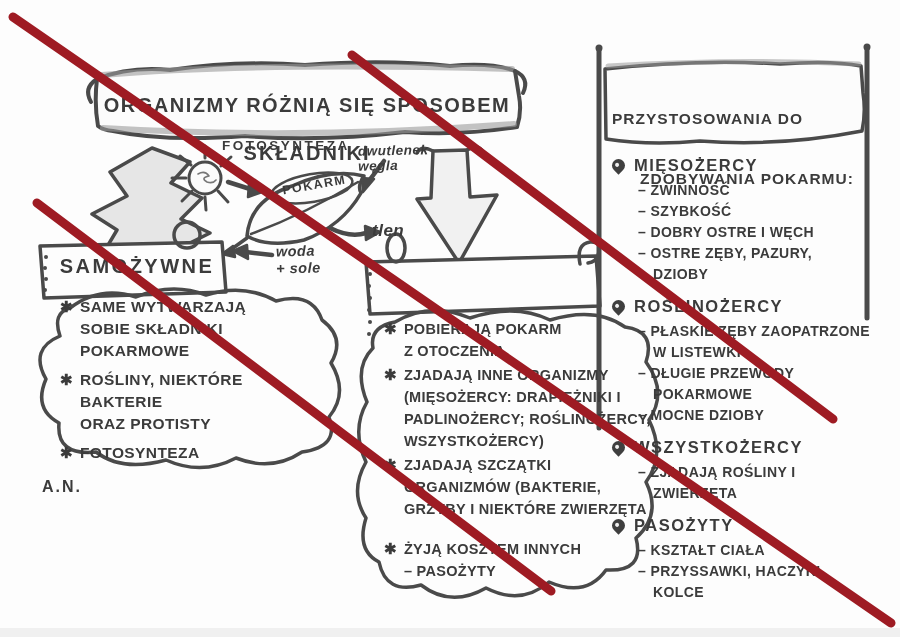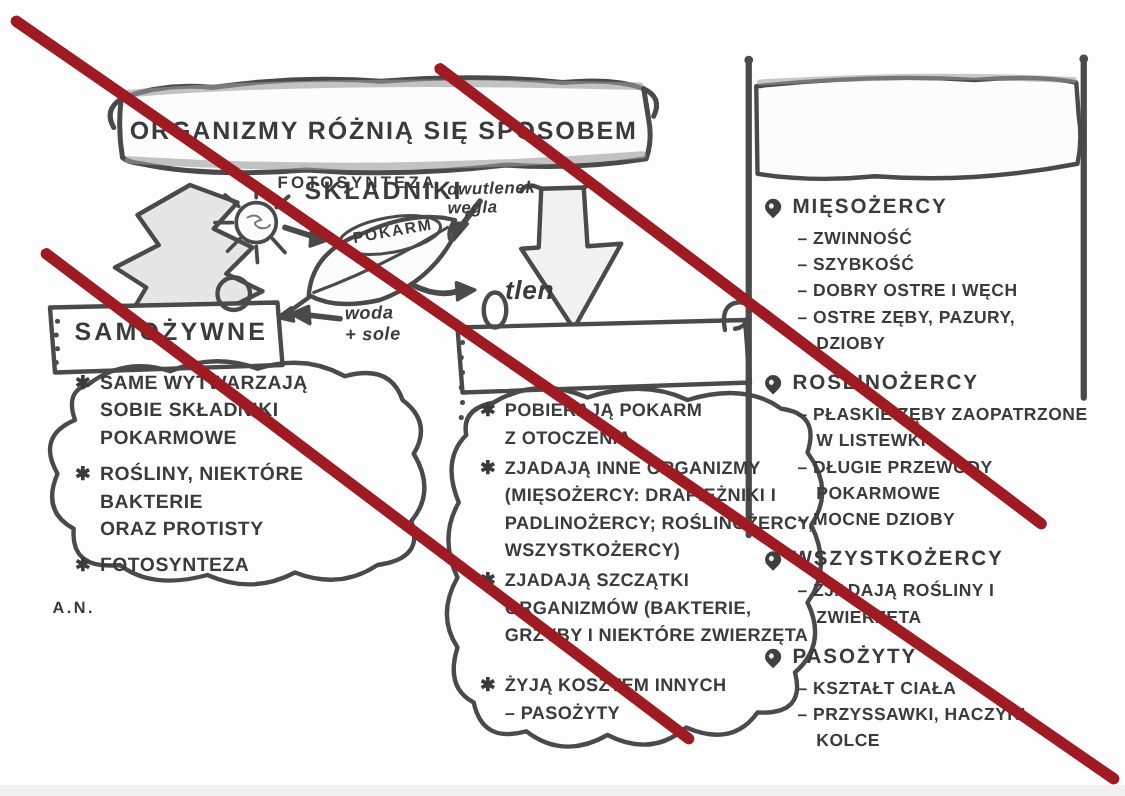--- a/index.html
+++ b/index.html
@@ -157,21 +157,21 @@
   <div class="txt center" style="left:97px;top:76px;width:420px;">
     <div class="title-line1">ORGANIZMY RÓŻNIĄ SIĘ SPOSOBEM</div>
     <div class="title-line2">SKŁADNIKI</div>
   </div>
 
   <div class="txt small-label" style="left:222px;top:138px;letter-spacing:2.5px;">FOTOSYNTEZA</div>
 
   <div class="txt cursive tilt-l" style="left:358px;top:143px;font-size:13.5px;line-height:15px;">dwutlenek
 węgla</div>
 
-  <div class="txt cursive" style="left:404px;top:221px;font-size:21px;">tlen</div>
+  <div class="txt cursive" style="left:372px;top:221px;font-size:17px;">tlen</div>
 
   <div class="txt cursive tilt-l" style="left:276px;top:243px;font-size:14.5px;line-height:17px;">woda
 + sole</div>
 
   <div class="txt" style="left:282px;top:178px;font-size:12.5px;letter-spacing:1.5px;transform:rotate(-10deg);">POKARM</div>
 
   <div class="txt box-heading center" style="left:52px;top:255px;width:170px;font-size:20px;">SAMOŻYWNE</div>
 
   <div class="bullet-list left-cloud-text" style="left:60px;top:296px;width:268px;">
     <div class="bullet-item">
@@ -183,21 +183,21 @@
       <span class="bullet-marker">✱</span>
       <div class="btext">ROŚLINY, NIEKTÓRE BAKTERIE
 ORAZ PROTISTY</div>
     </div>
     <div class="bullet-item">
       <span class="bullet-marker">✱</span>
       <div class="btext">FOTOSYNTEZA</div>
     </div>
   </div>
 
-  <div class="txt" style="left:42px;top:478px;font-size:13px;letter-spacing:2px;">A.N.</div>
+  <div class="txt" style="left:42px;top:478px;font-size:16px;letter-spacing:2px;">A.N.</div>
 
 
   <div class="bullet-list mid-cloud-text" style="left:384px;top:318px;width:268px;">
     <div class="bullet-item" style="margin-bottom:2px;">
       <span class="bullet-marker">✱</span>
       <div class="btext">POBIERAJĄ POKARM
 Z OTOCZENIA</div>
     </div>
     <div class="bullet-item" style="margin-bottom:2px;">
       <span class="bullet-marker">✱</span>
@@ -212,20 +212,24 @@
 ORGANIZMÓW (BAKTERIE,
 GRZYBY I NIEKTÓRE ZWIERZĘTA</div>
     </div>
     <div class="bullet-item">
       <span class="bullet-marker">✱</span>
       <div class="btext">ŻYJĄ KOSZTEM INNYCH
 – PASOŻYTY</div>
     </div>
   </div>
 
+  <div class="txt" style="left:612px;top:74px;width:252px;font-size:15.5px;letter-spacing:1px;line-height:30px;">
+    <div>PRZYSTOSOWANIA DO</div>
+    <div style="padding-left:28px;">ZDOBYWANIA POKARMU:</div>
+  </div>
 
   <div class="adapt-col">
 
     <div class="adapt-section">
       <div class="adapt-heading">
         <span class="pin"></span>
         <span>MIĘSOŻERCY</span>
       </div>
       <div class="adapt-items">
         <div class="adapt-item">– ZWINNOŚĆ</div>

